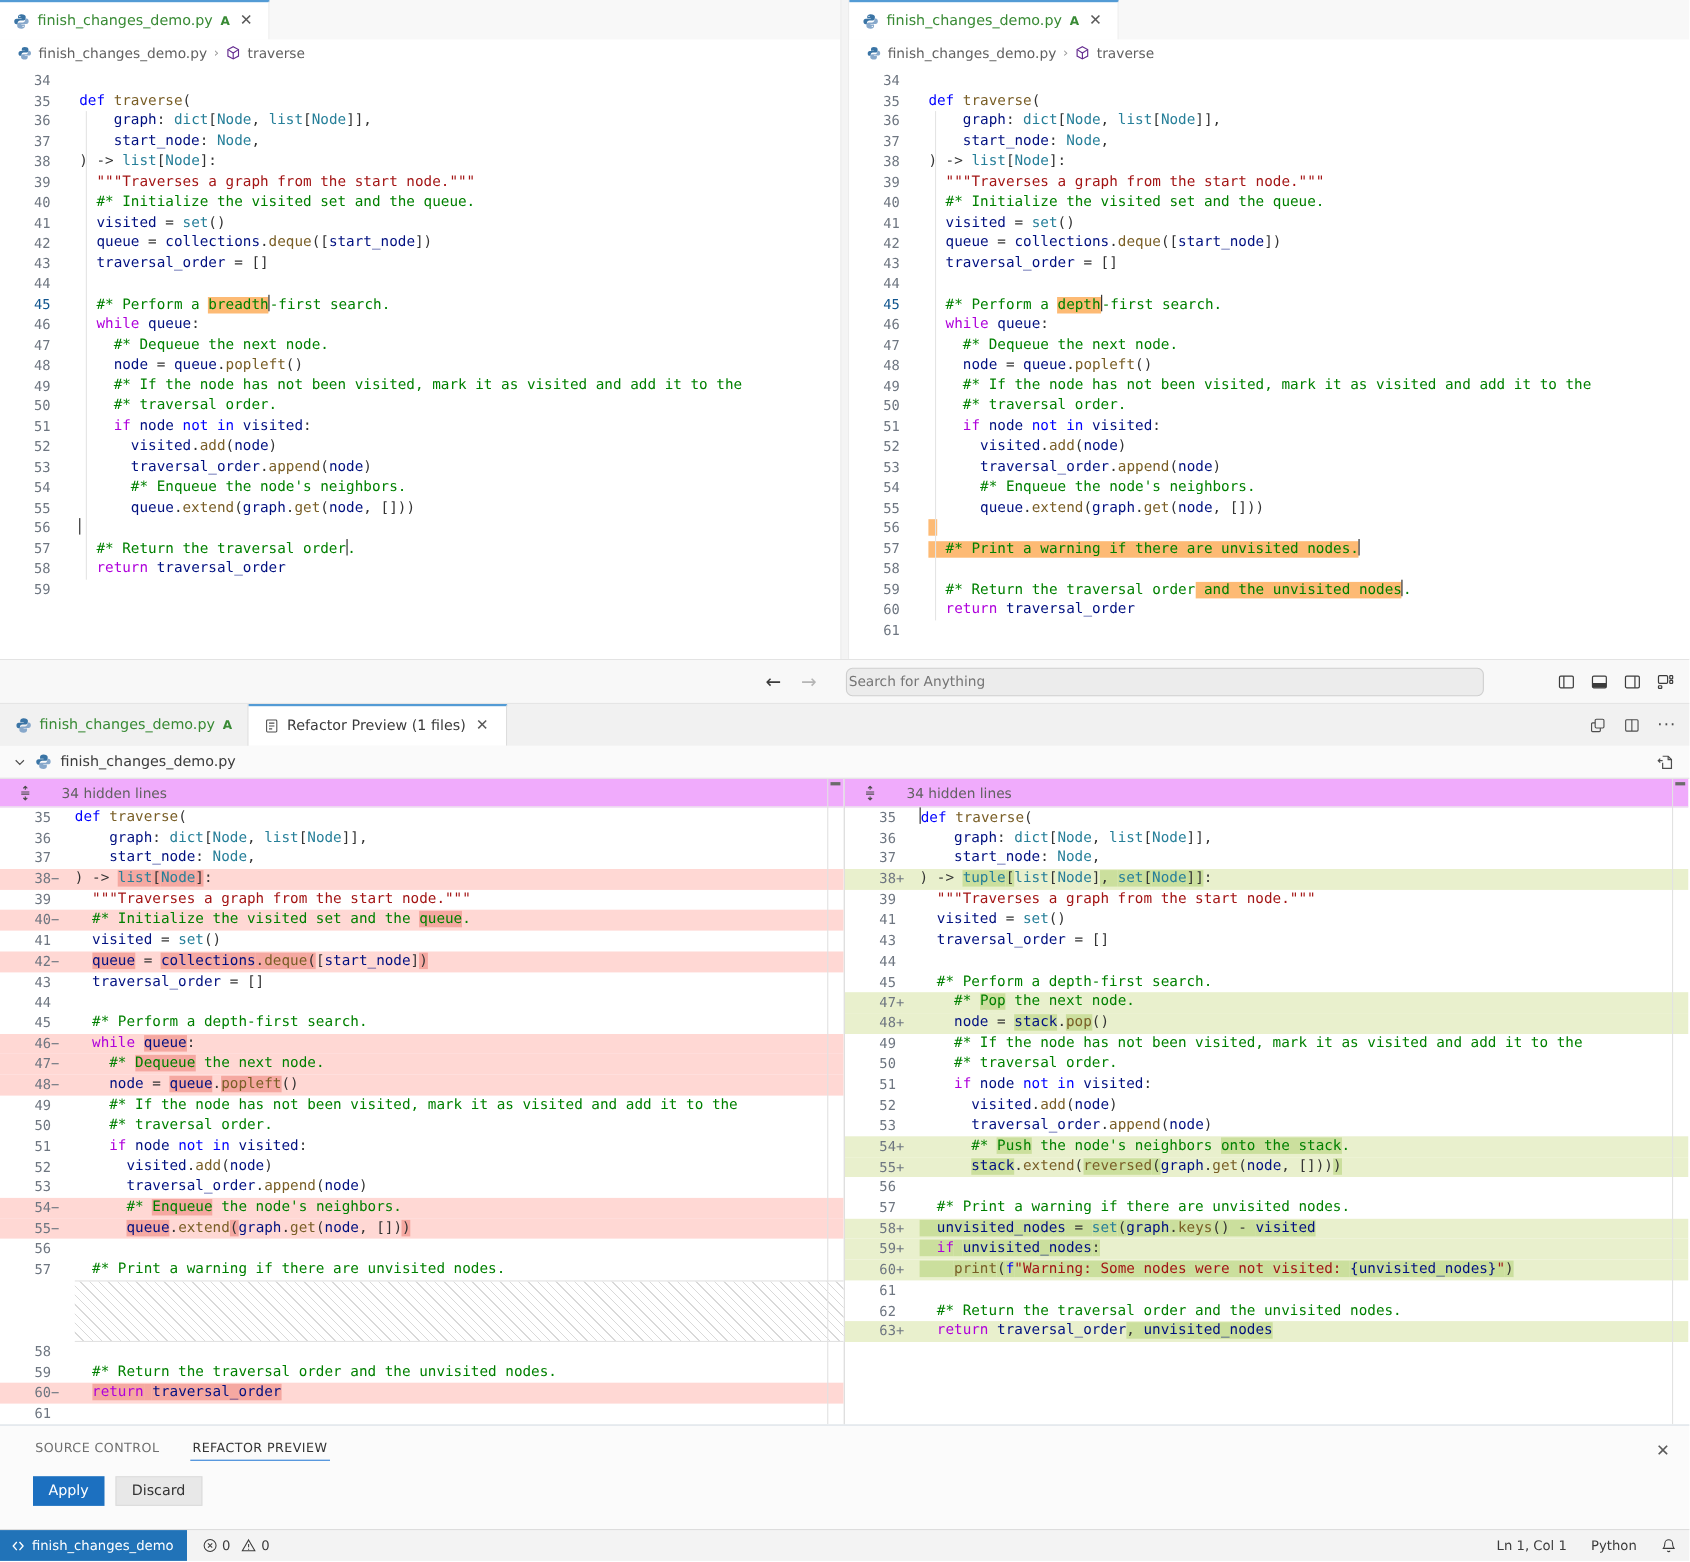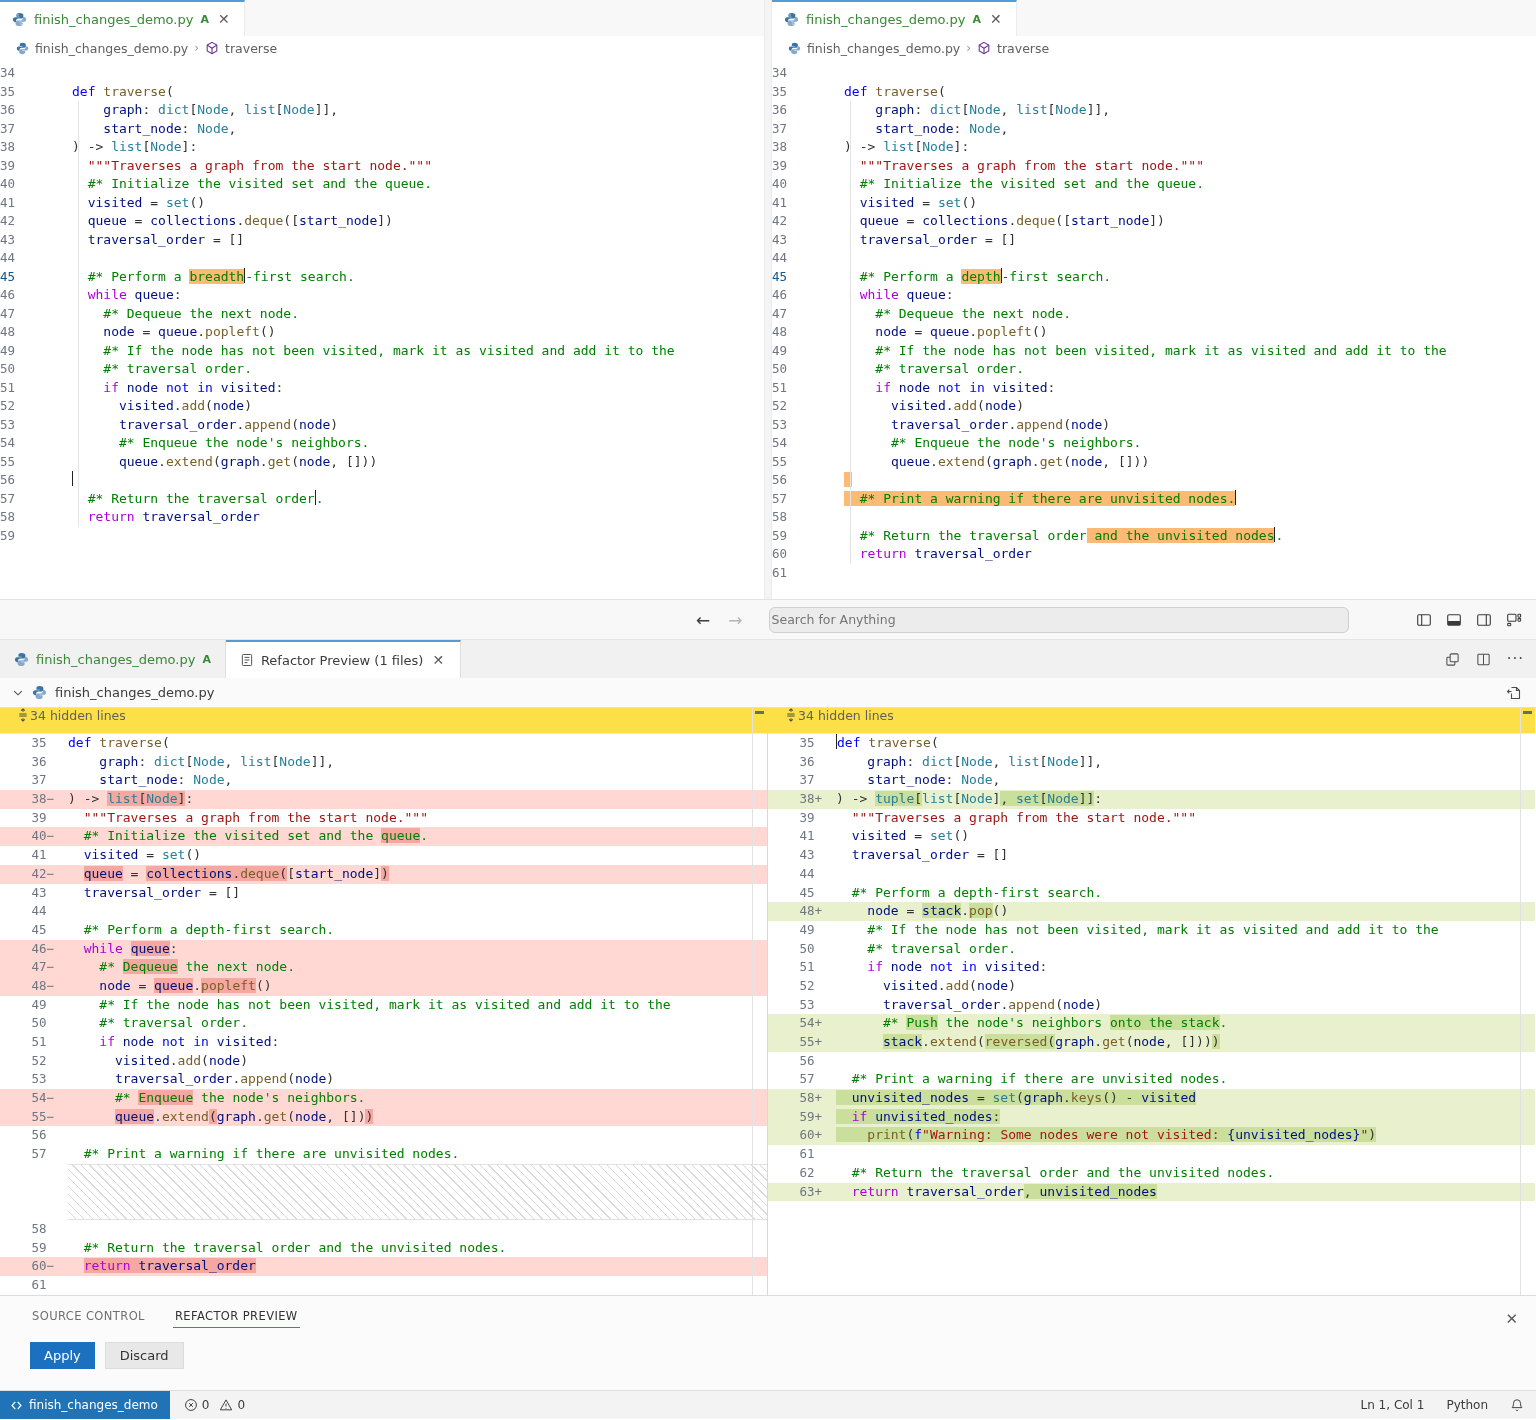--- a/index.html
+++ b/index.html
@@ -17,21 +17,21 @@
        border-top:2px solid #539bd5;border-right:1px solid #ececec;cursor:pointer}
   .tab .tlabel{color:#388a34;font-size:13px}
   .tab .tbadge{color:#388a34;font-size:11px;font-weight:bold}
   .xicon{color:#5a5a5a;font-size:14px;line-height:1;padding:2px;cursor:pointer}
   .crumbs{height:24px;display:flex;align-items:center;gap:6px;padding-left:16px;
           background:#fff;color:#616161;font-size:12.5px}
   .crumb-sep{color:#9a9a9a;font-size:12px}
   .code{flex:1;position:relative;padding-top:4px;overflow:hidden;
         font-family:"DejaVu Sans Mono","Liberation Mono",monospace;font-size:13px}
   .cl{display:flex;height:18.5px;line-height:18.5px;white-space:pre}
-  .cl .ln{width:46px;flex:none;text-align:left;color:#6e7681;font-size:12.5px;white-space:pre}
+  .cl .ln{width:46px;flex:none;text-align:right;color:#6e7681;font-size:12.5px;white-space:pre}
   .cl .ct{margin-left:26px;position:relative;white-space:pre}
   .cl.cur .ln{color:#12568f}
   .guide{position:absolute;width:1px;background:#e4e4e4}
 
   
   .tok.k{color:#0000ff}
   .tok.c{color:#af00db}
   .tok.t{color:#267f99}
   .tok.v{color:#001080}
   .tok.f{color:#795e26}
@@ -66,22 +66,22 @@
   .diffhead{height:30px;background:#fafafa;border-bottom:1px solid #e0e0e0;display:flex;
             align-items:center;gap:8px;padding:0 12px;position:relative}
   .diffhead .fname{color:#3b3b3b;font-size:13px}
   .diffhead .right-ico{position:absolute;right:14px;cursor:pointer}
 
   
   .diffbody{display:flex;height:587px;background:#fff}
   .dpane{width:768px;position:relative;overflow:hidden}
   .dpane.l{border-right:1px solid #d8d8d8;width:768px}
   .dpane.r{width:767px}
-  .hiddenrow{height:26px;display:flex;padding-left:16px;
-             border-bottom:1px solid #ececec;background:#fde047;color:#616161;font-size:12.5px}
+  .hiddenrow{height:26px;display:flex;align-items:center;gap:26px;padding-left:16px;
+             border-bottom:1px solid #ececec;background:#f0abfc;color:#616161;font-size:12.5px}
   .drows{font-family:"DejaVu Sans Mono","Liberation Mono",monospace;font-size:13px}
   .dcl{display:flex;height:18.7px;line-height:18.7px;white-space:pre}
   .dcl .ln{width:56px;flex:none;text-align:right;color:#6e7681;font-size:12.5px;white-space:pre;padding-right:2px}
   .dcl .ct{margin-left:12px;white-space:pre}
   .dcl.del{background:#ffd8d4}
   .dcl.add{background:#e9f0cd}
   .dcl.del .whl{background:#f5a8a1}
   .dcl.add .whl{background:#cbdf9d}
   .hatchrow{display:flex}
   .hatchrow .ln{width:56px;flex:none}
@@ -398,20 +398,21 @@
     <div class="drows" id="diff-right">
         <div class="dcl"><span class="ln">35 </span><span class="ct"><span class="tok caret"></span><span class="tok k">def </span><span class="tok f">traverse</span><span class="tok">(</span></span></div>
         <div class="dcl"><span class="ln">36 </span><span class="ct"><span class="tok v">    graph</span><span class="tok">: </span><span class="tok t">dict</span><span class="tok">[</span><span class="tok t">Node</span><span class="tok">, </span><span class="tok t">list</span><span class="tok">[</span><span class="tok t">Node</span><span class="tok">]],</span></span></div>
         <div class="dcl"><span class="ln">37 </span><span class="ct"><span class="tok v">    start_node</span><span class="tok">: </span><span class="tok t">Node</span><span class="tok">,</span></span></div>
         <div class="dcl add"><span class="ln">38+</span><span class="ct"><span class="tok">) -&gt; </span><span class="tok t whl">tuple</span><span class="tok whl">[</span><span class="tok t">list</span><span class="tok">[</span><span class="tok t">Node</span><span class="tok">]</span><span class="tok whl">, </span><span class="tok t whl">set</span><span class="tok whl">[</span><span class="tok t whl">Node</span><span class="tok whl">]]</span><span class="tok">:</span></span></div>
         <div class="dcl"><span class="ln">39 </span><span class="ct"><span class="tok s">  """Traverses a graph from the start node."""</span></span></div>
         <div class="dcl"><span class="ln">41 </span><span class="ct"><span class="tok v">  visited</span><span class="tok"> = </span><span class="tok t">set</span><span class="tok">()</span></span></div>
         <div class="dcl"><span class="ln">43 </span><span class="ct"><span class="tok v">  traversal_order</span><span class="tok"> = []</span></span></div>
         <div class="dcl"><span class="ln">44 </span><span class="ct"></span></div>
         <div class="dcl"><span class="ln">45 </span><span class="ct"><span class="tok m">  #* Perform a depth-first search.</span></span></div>
+        <div class="dcl add"><span class="ln">47+</span><span class="ct"><span class="tok m">    #* </span><span class="tok m whl">Pop</span><span class="tok m"> the next node.</span></span></div>
         <div class="dcl add"><span class="ln">48+</span><span class="ct"><span class="tok v">    node</span><span class="tok"> = </span><span class="tok v whl">stack</span><span class="tok">.</span><span class="tok f whl">pop</span><span class="tok">()</span></span></div>
         <div class="dcl"><span class="ln">49 </span><span class="ct"><span class="tok m">    #* If the node has not been visited, mark it as visited and add it to the</span></span></div>
         <div class="dcl"><span class="ln">50 </span><span class="ct"><span class="tok m">    #* traversal order.</span></span></div>
         <div class="dcl"><span class="ln">51 </span><span class="ct"><span class="tok c">    if</span><span class="tok v"> node</span><span class="tok"> </span><span class="tok k">not in</span><span class="tok v"> visited</span><span class="tok">:</span></span></div>
         <div class="dcl"><span class="ln">52 </span><span class="ct"><span class="tok v">      visited</span><span class="tok">.</span><span class="tok f">add</span><span class="tok">(</span><span class="tok v">node</span><span class="tok">)</span></span></div>
         <div class="dcl"><span class="ln">53 </span><span class="ct"><span class="tok v">      traversal_order</span><span class="tok">.</span><span class="tok f">append</span><span class="tok">(</span><span class="tok v">node</span><span class="tok">)</span></span></div>
         <div class="dcl add"><span class="ln">54+</span><span class="ct"><span class="tok m">      #* </span><span class="tok m whl">Push</span><span class="tok m"> the node's neighbors </span><span class="tok m whl">onto the stack</span><span class="tok m">.</span></span></div>
         <div class="dcl add"><span class="ln">55+</span><span class="ct"><span class="tok">      </span><span class="tok v whl">stack</span><span class="tok">.</span><span class="tok f">extend</span><span class="tok">(</span><span class="tok f whl">reversed</span><span class="tok whl">(</span><span class="tok v">graph</span><span class="tok">.</span><span class="tok f">get</span><span class="tok">(</span><span class="tok v">node</span><span class="tok">, []))</span><span class="tok whl">)</span></span></div>
         <div class="dcl"><span class="ln">56 </span><span class="ct"></span></div>
         <div class="dcl"><span class="ln">57 </span><span class="ct"><span class="tok m">  #* Print a warning if there are unvisited nodes.</span></span></div>

